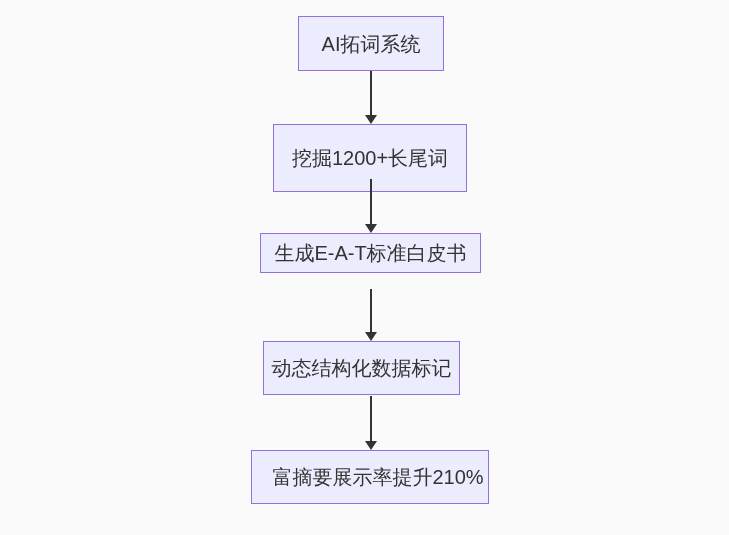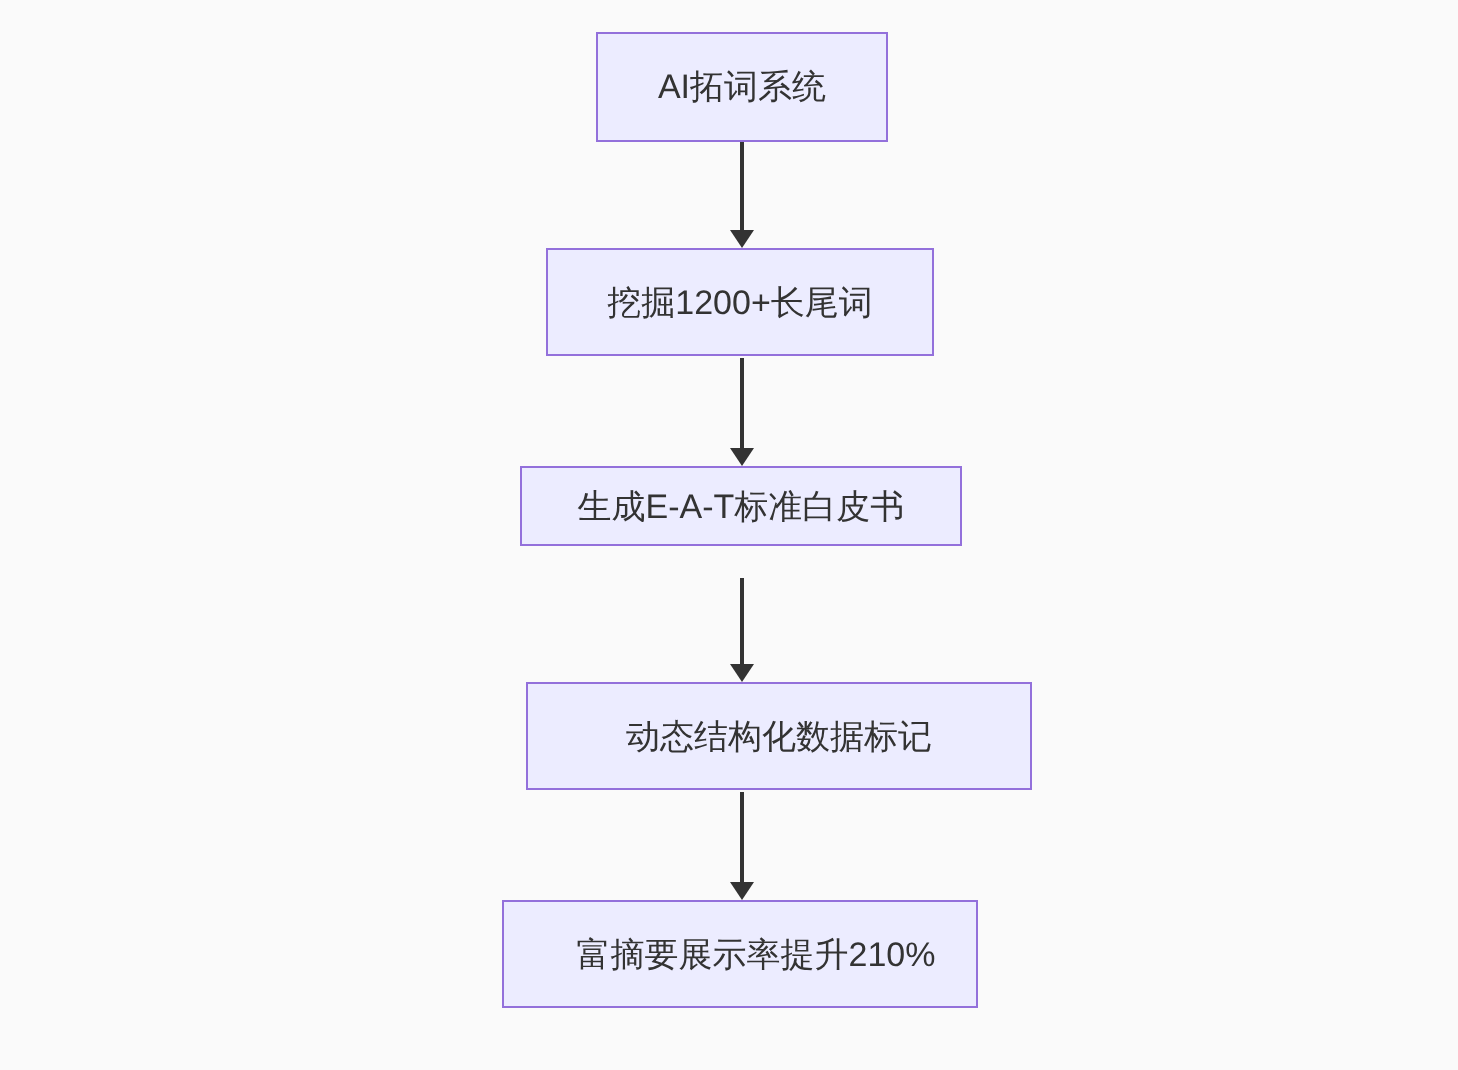--- a/index.html
+++ b/index.html
@@ -16,21 +16,21 @@
   }
   .flow-node {
     position: absolute;
     box-sizing: border-box;
     background: #ECECFF;
     border: 1px solid #9370DB;
     color: #333333;
     display: flex;
     align-items: center;
     justify-content: center;
-    font-size: 17px;
+    font-size: 20px;
     line-height: 1;
     white-space: nowrap;
   }
   .edge-line {
     position: absolute;
     width: 2px;
     background: #333333;
   }
   .edge-arrowhead {
     position: absolute;
@@ -44,35 +44,35 @@
 </head>
 <body>
 
 <div class="flow-node" style="left:298px; top:16px; width:146px; height:55px;">
   <span>AI拓词系统</span>
 </div>
 
 <div class="edge-line" style="left:370px; top:71px; height:44px;"></div>
 <div class="edge-arrowhead" style="left:365px; top:115px;"></div>
 
-<div class="flow-node" style="left:273px; top:124px; width:194px; height:54px;">
+<div class="flow-node" style="left:273px; top:124px; width:194px; height:68px;">
   <span>挖掘1200+长尾词</span>
 </div>
 
 <div class="edge-line" style="left:370px; top:179px; height:45px;"></div>
 <div class="edge-arrowhead" style="left:365px; top:224px;"></div>
 
 <div class="flow-node" style="left:260px; top:233px; width:221px; height:40px;">
   <span>生成E-A-T标准白皮书</span>
 </div>
 
 <div class="edge-line" style="left:370px; top:289px; height:43px;"></div>
 <div class="edge-arrowhead" style="left:365px; top:332px;"></div>
 
-<div class="flow-node" style="left:263px; top:341px; width:253px; height:54px;">
+<div class="flow-node" style="left:263px; top:341px; width:197px; height:54px;">
   <span>动态结构化数据标记</span>
 </div>
 
 <div class="edge-line" style="left:370px; top:396px; height:45px;"></div>
 <div class="edge-arrowhead" style="left:365px; top:441px;"></div>
 
 <div class="flow-node" style="left:251px; top:450px; width:238px; height:54px;padding-left:16px;">
   <span>富摘要展示率提升210%</span>
 </div>
 

